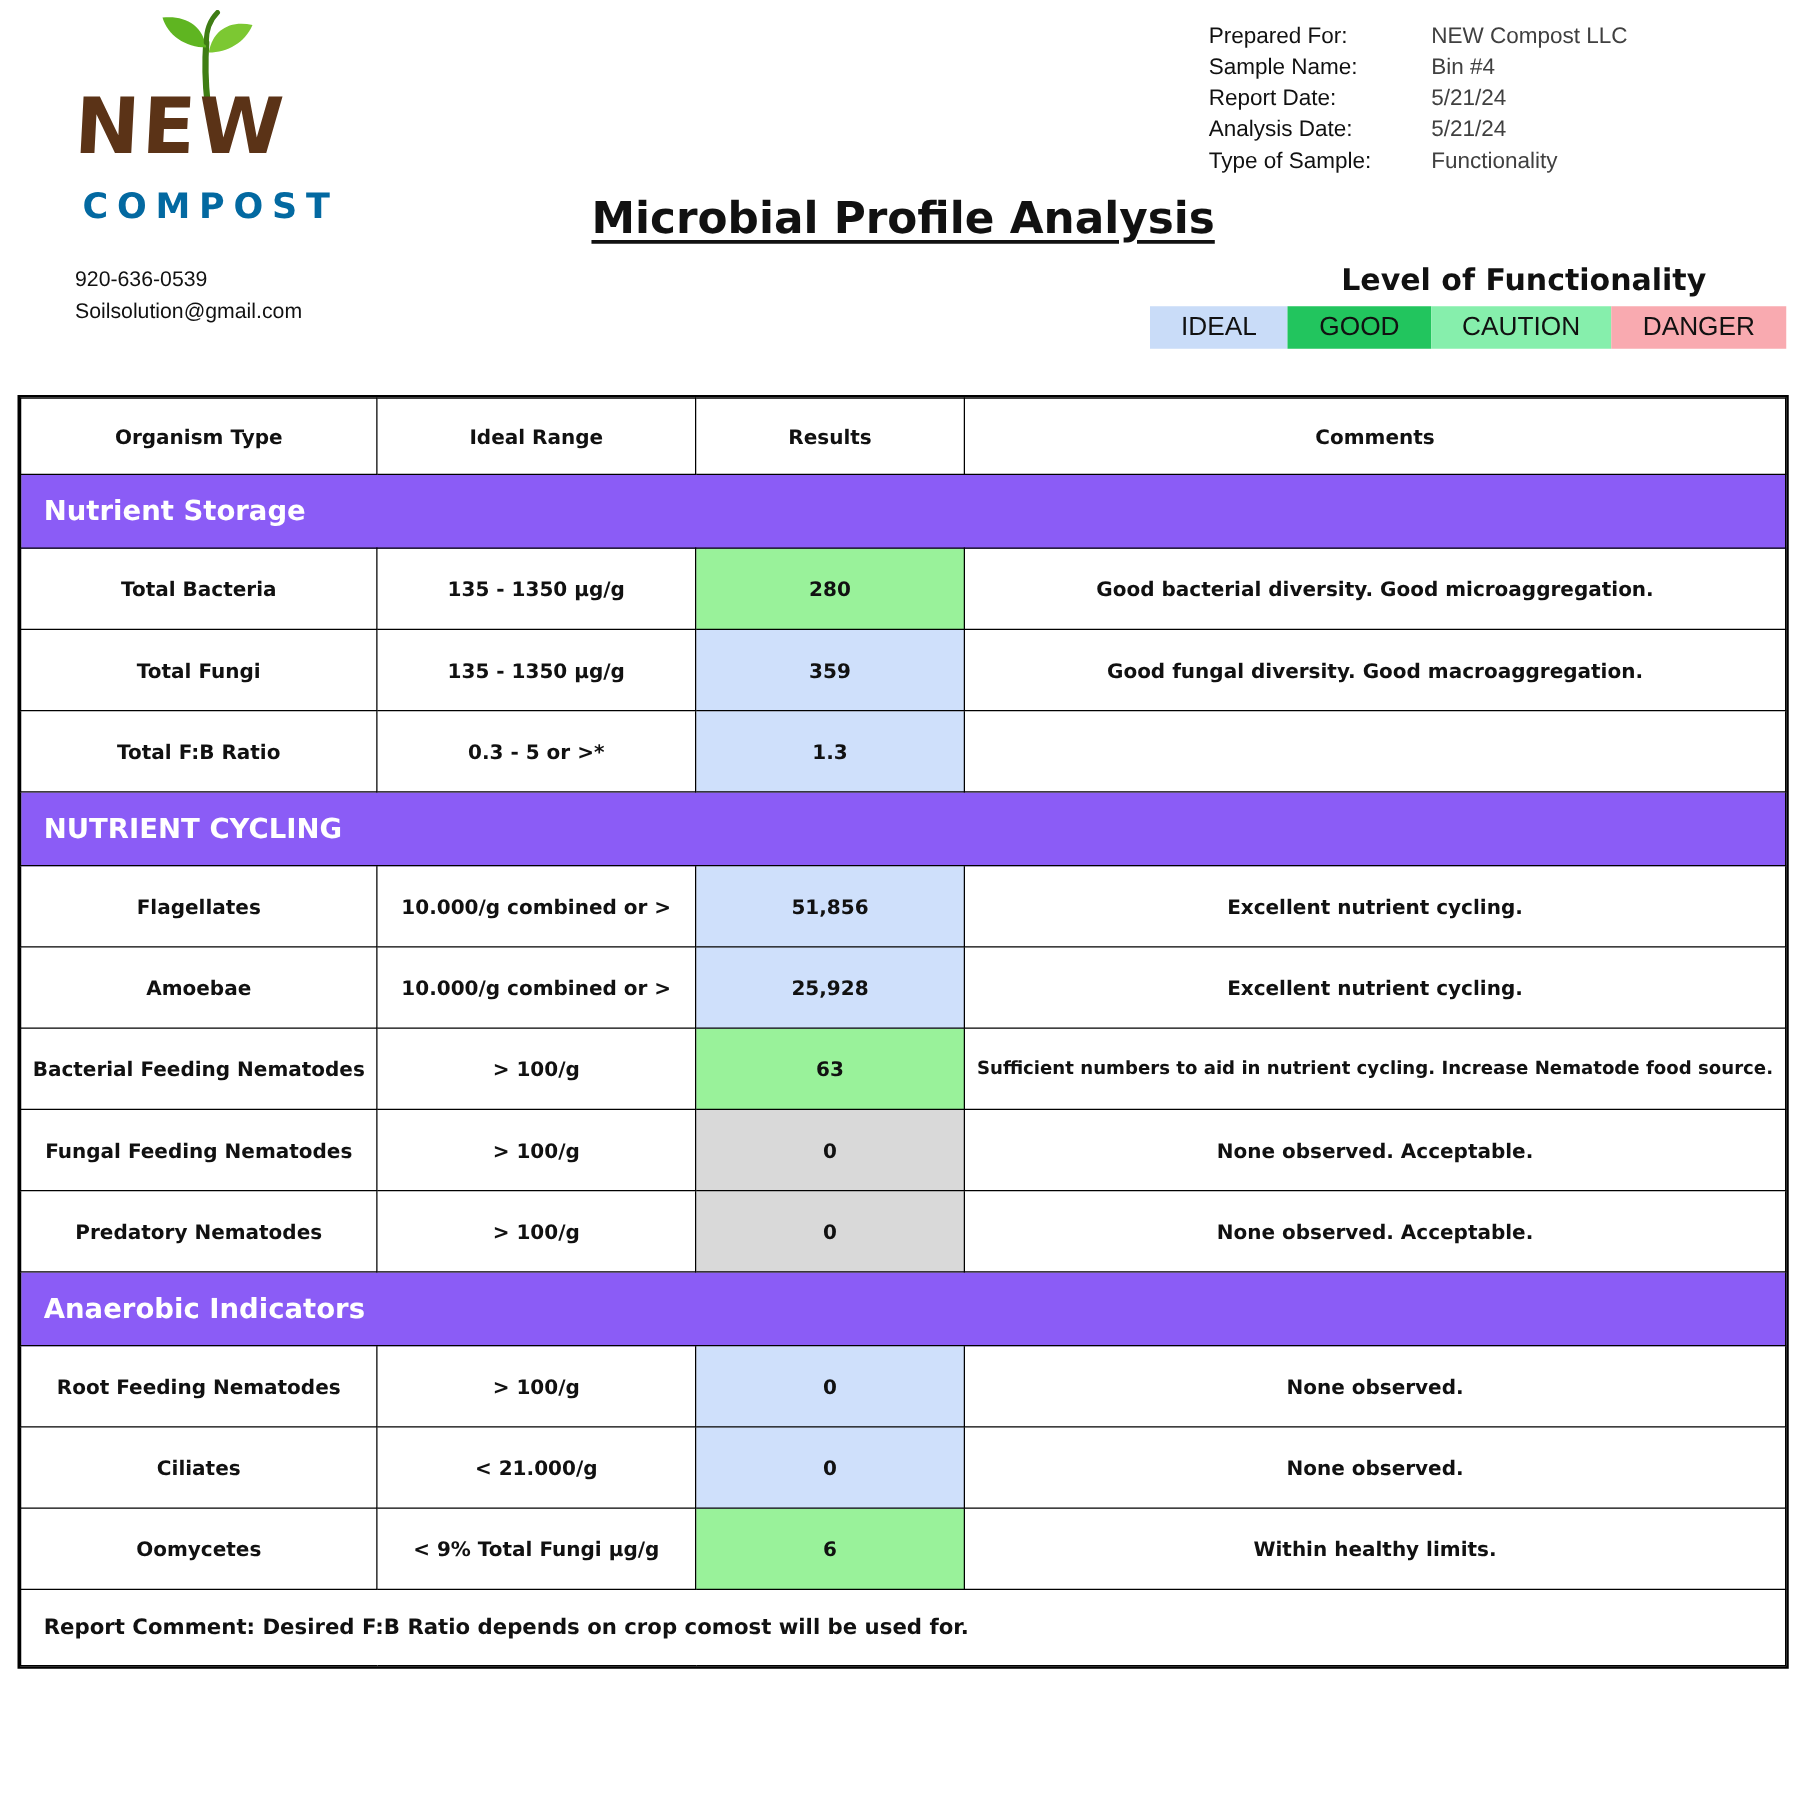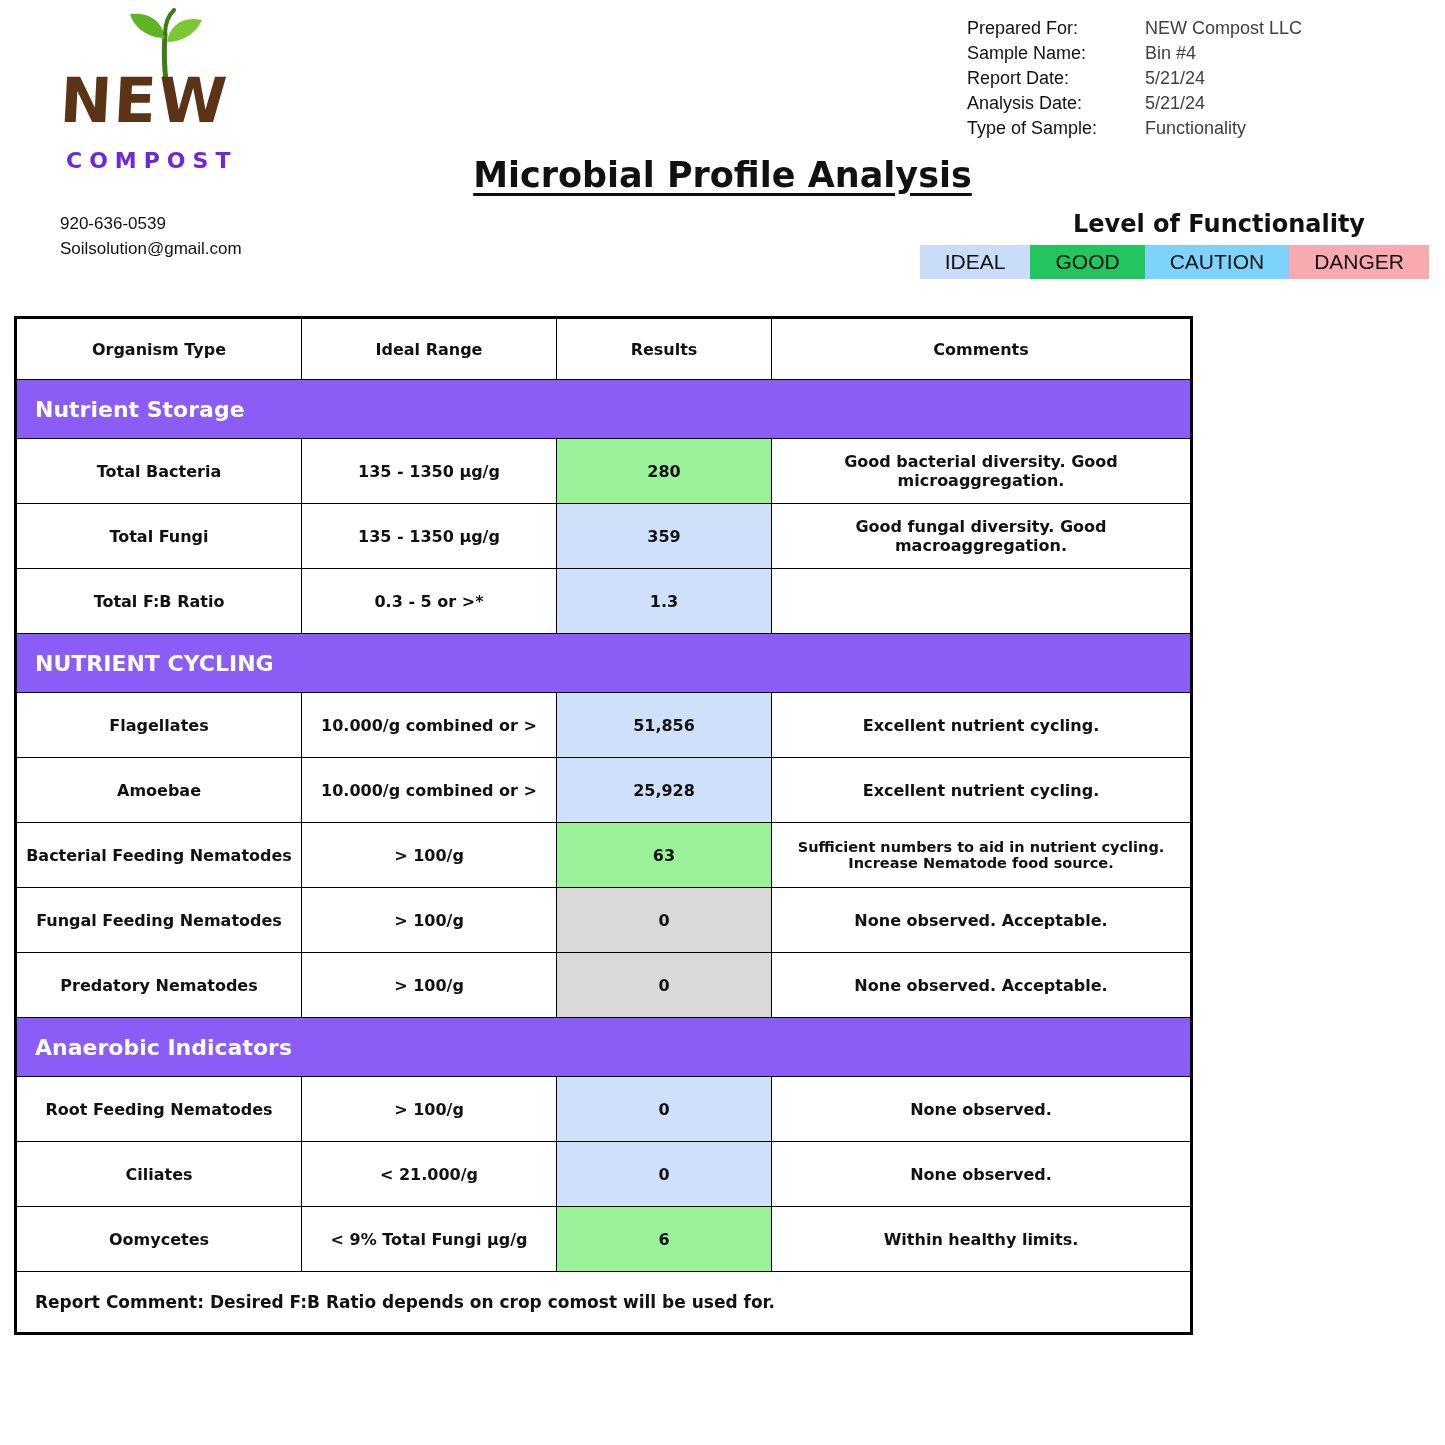--- a/index.html
+++ b/index.html
@@ -46,23 +46,23 @@
     line-height: 1;
     position: absolute;
     top: 62px;
     left: 30px;
     transform: skewX(-3deg);
   }
   .logo-sub {
     position: absolute;
     top: 140px;
     left: 36px;
-    font-size: 22px;
+    font-size: 28px;
     letter-spacing: 7px;
-    color: #6d28d9;
+    color: #0369a1;
     font-weight: bold;
   }
   .sprout {
     position: absolute;
     left: 88px;
     top: 0px;
   }
   .contact {
     position: absolute;
     left: 30px;
@@ -129,21 +129,21 @@
     padding: 5px 25px;
     color: #111;
     white-space: nowrap;
   }
 
   
   .table-wrap {
     position: absolute;
     left: 14px;
     top: 316px;
-    width: 1179px;
+    width: 1417px;
     border: 2px solid #000;
     box-sizing: border-box;
   }
   table {
     border-collapse: collapse;
     width: 100%;
     table-layout: fixed;
   }
   td, th {
     border: 1.5px solid #000;
@@ -243,21 +243,21 @@
         <span class="meta-label">Type of Sample:</span>
         <span class="meta-value">Functionality</span>
       </div>
     </div>
 
     <div class="legend">
       <div class="legend-title">Level of Functionality</div>
       <div class="legend-row">
         <div class="legend-chip" style="background:#c9dcf8">IDEAL</div>
         <div class="legend-chip" style="background:#22c55e">GOOD</div>
-        <div class="legend-chip" style="background:#7dd3fc">CAUTION</div>
+        <div class="legend-chip" style="background:#86efac">CAUTION</div>
         <div class="legend-chip" style="background:#f9aab0">DANGER</div>
       </div>
     </div>
   </div>
 
   <div class="table-wrap">
     <table>
       <colgroup>
         <col class="col-organism">
         <col class="col-ideal">

